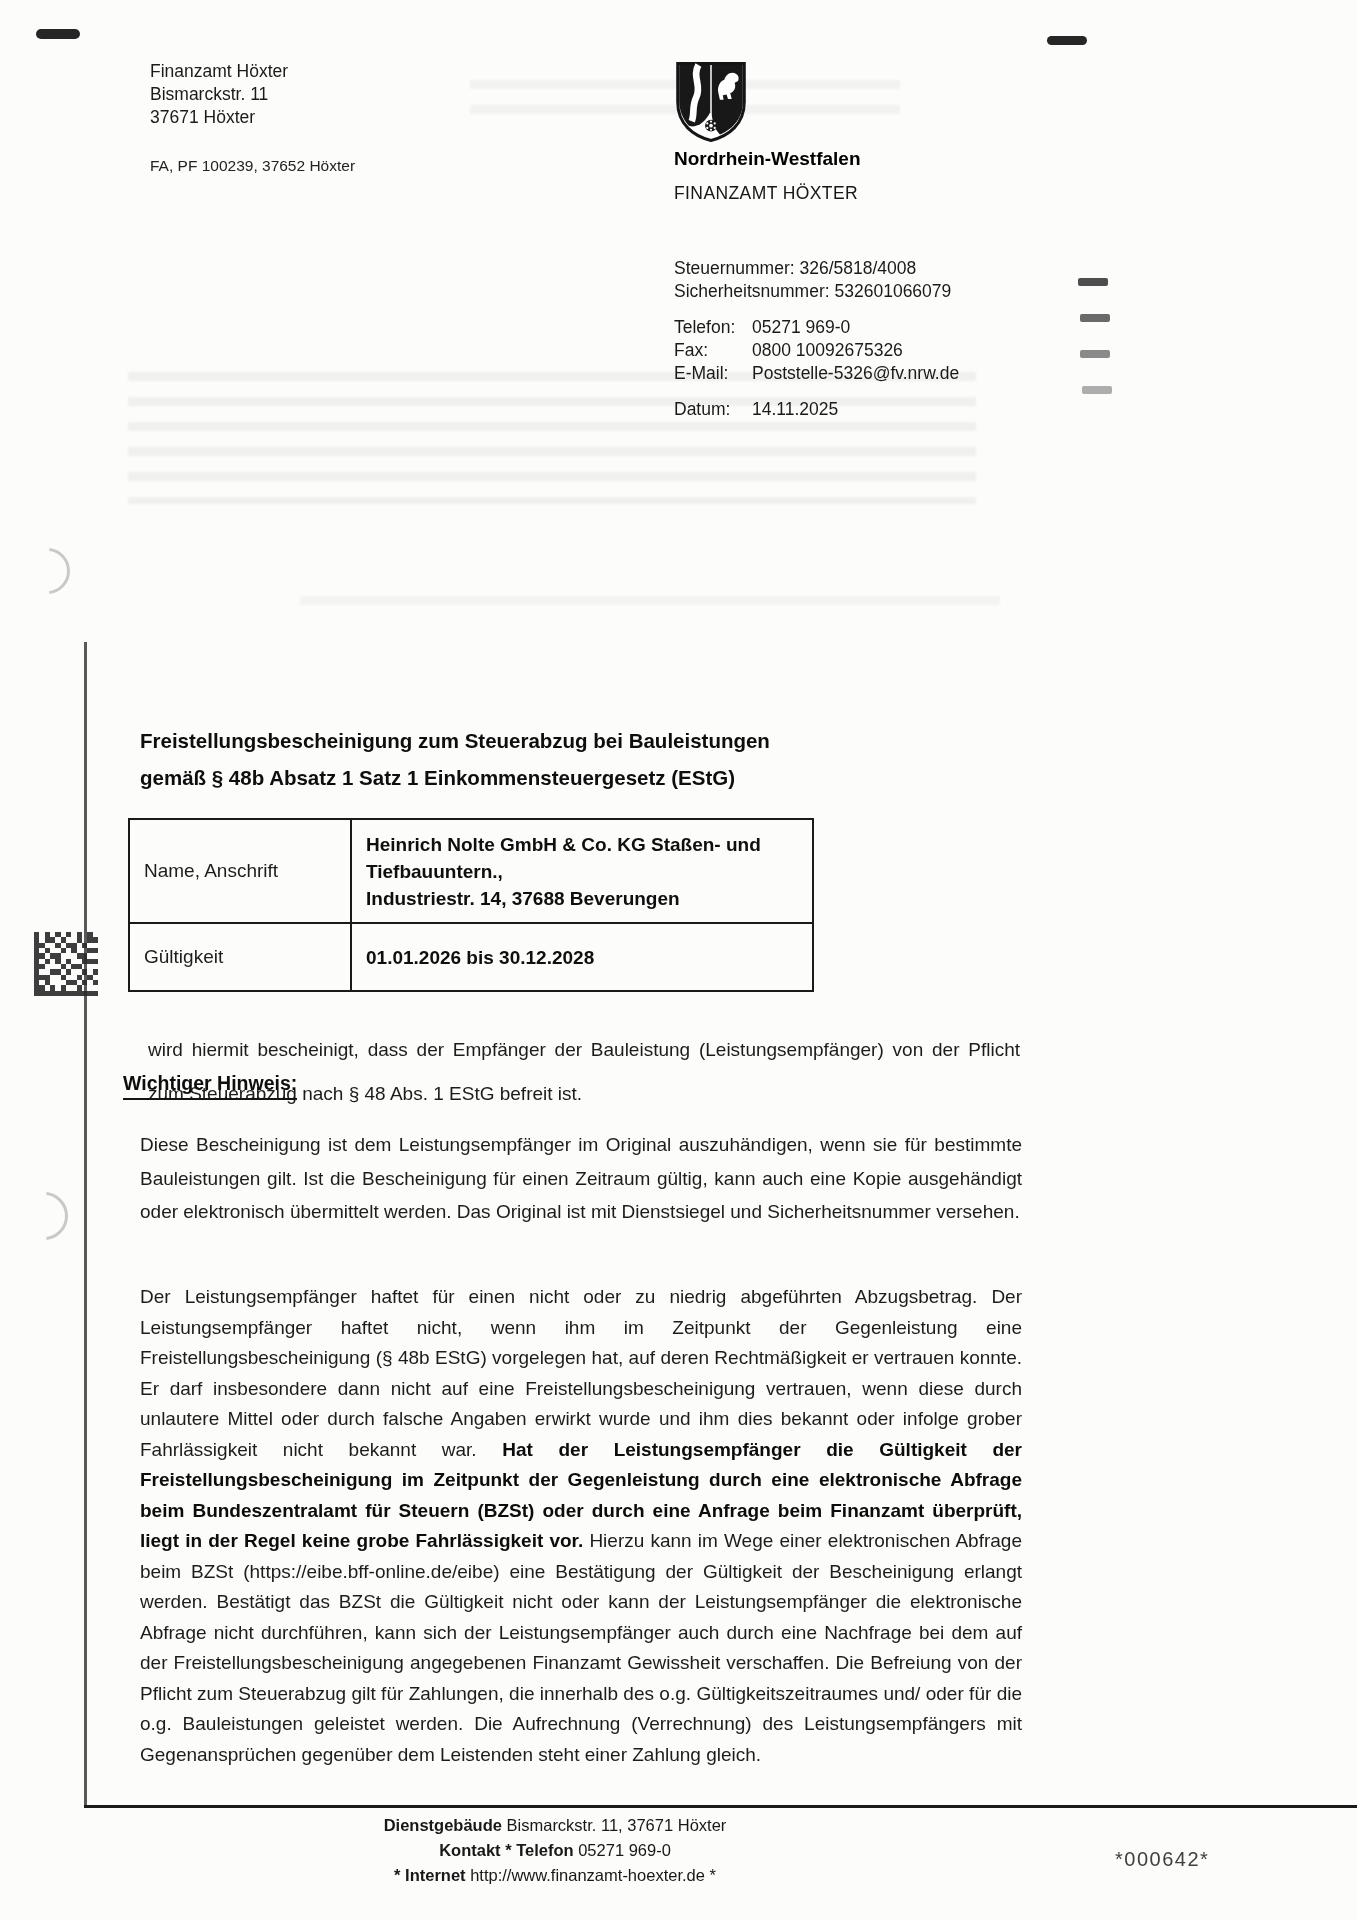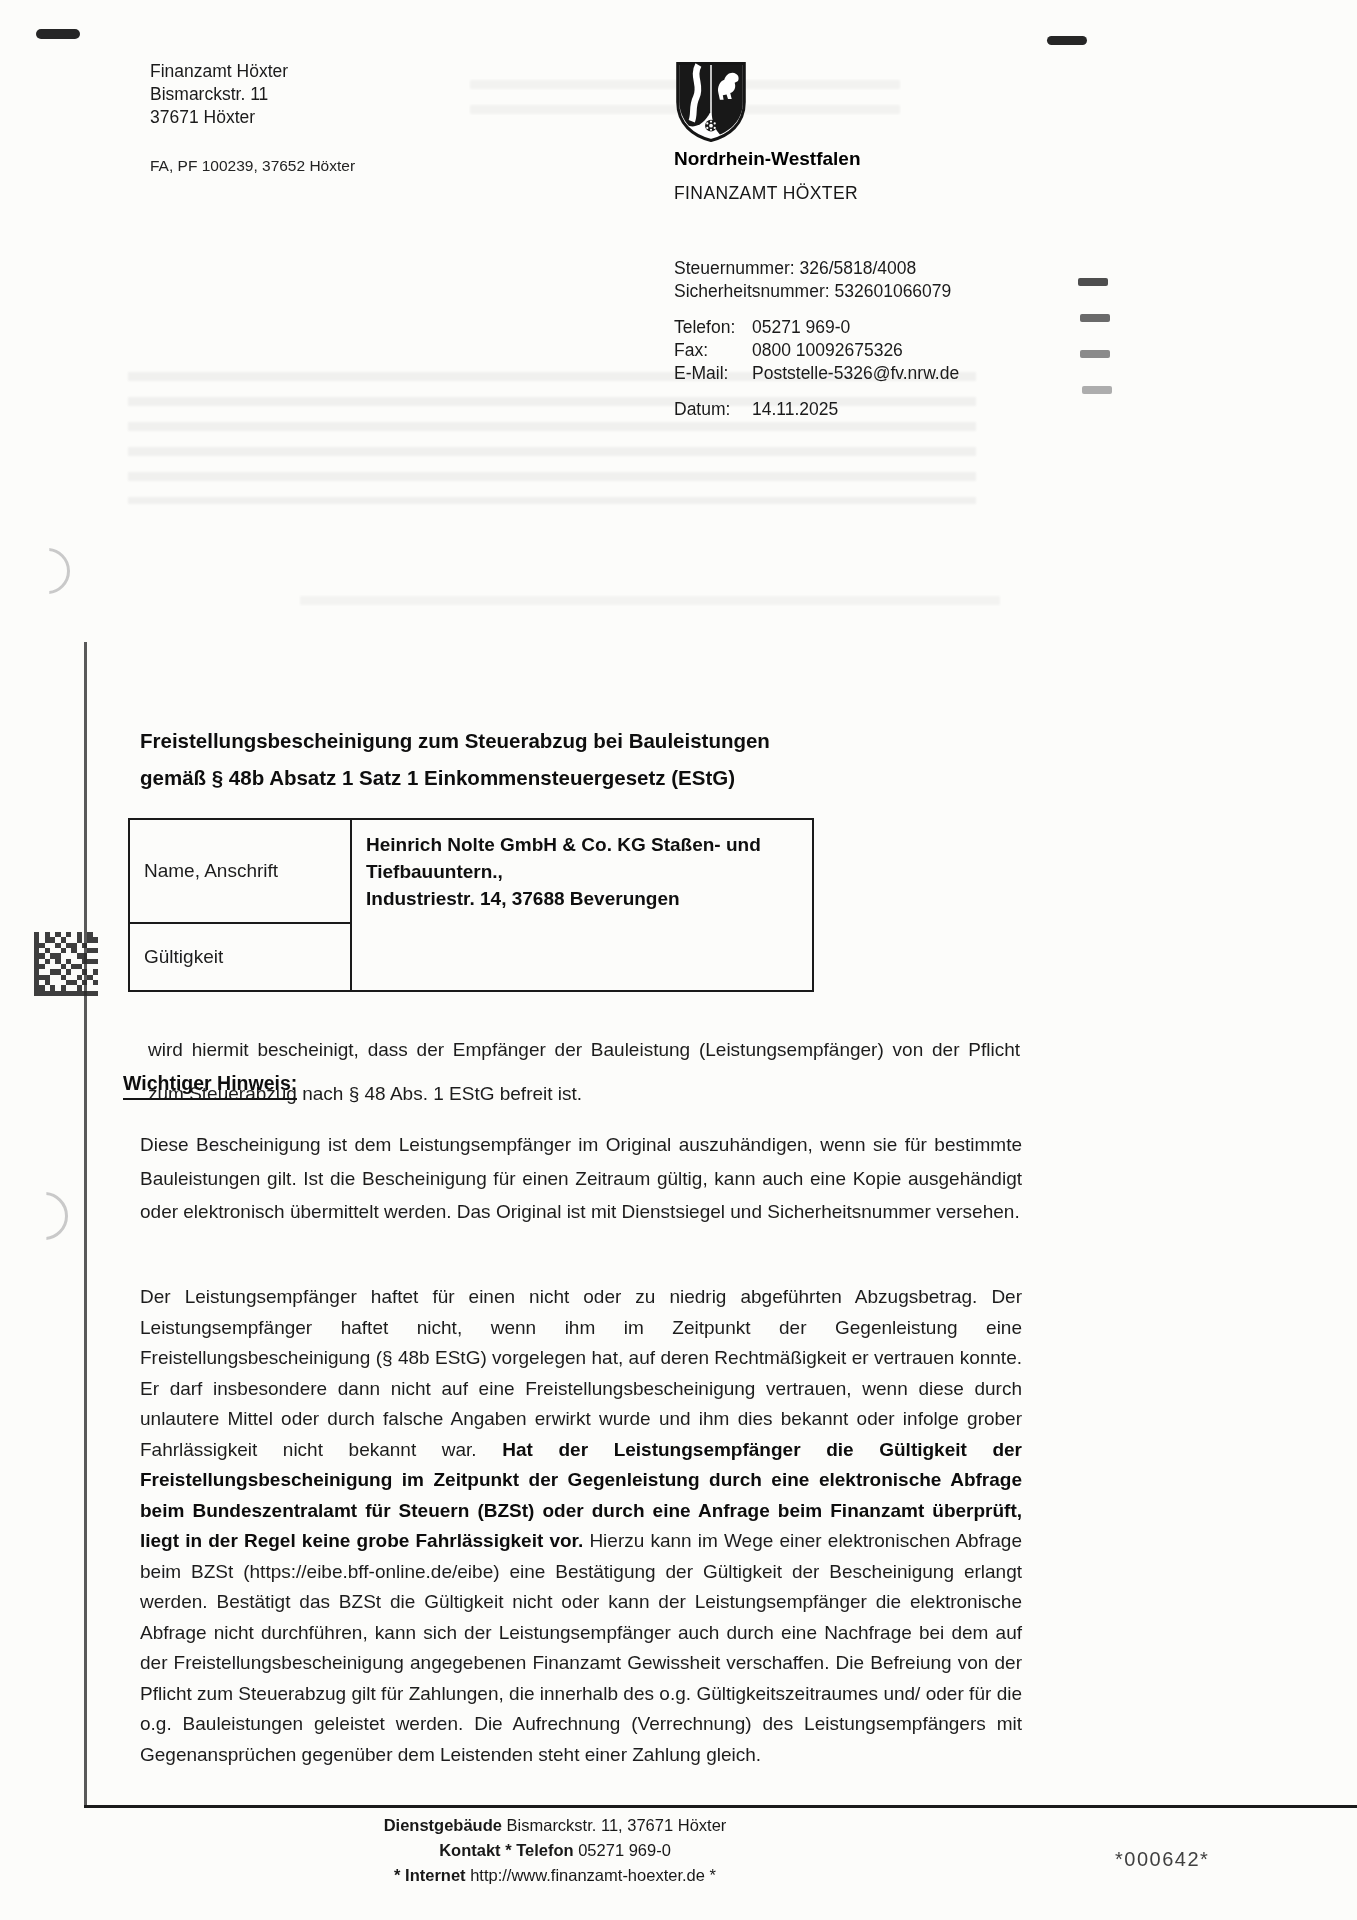--- a/index.html
+++ b/index.html
@@ -109,20 +109,21 @@
     <div>gemäß § 48b Absatz 1 Satz 1 Einkommensteuergesetz (EStG)</div>
   </div>
 
   <div class="abs itable">
     <div class="cell lbl r1">Name, Anschrift</div>
     <div class="cell val r1">
       <div>Heinrich Nolte GmbH &amp; Co. KG Staßen- und Tiefbauuntern.,</div>
       <div>Industriestr. 14, 37688 Beverungen</div>
     </div>
     <div class="cell lbl r2">Gültigkeit</div>
+    <div class="cell val r2">01.01.2026 bis 30.12.2028</div>
   </div>
 
   <div class="abs" style="left:34px;top:930px;width:64px;height:68px;">
     <svg viewBox="0 0 12 12" width="64" height="68" shape-rendering="crispEdges" aria-hidden="true">
       <g fill="#2a2a2a" opacity="0.9">
         <path d="M0,0h1v12h-1z M0,11h12v1h-12z"></path>
         <path d="M2,0h1v1h-1z M4,0h1v1h-1z M6,0h1v1h-1z M8,0h1v1h-1z M10,0h1v1h-1z"></path>
         <path d="M11,1h1v1h-1z M11,3h1v1h-1z M11,5h1v1h-1z M11,7h1v1h-1z M11,9h1v1h-1z"></path>
         <path d="M2,1h1v1h-1z M3,1h1v1h-1z M5,1h1v1h-1z M8,1h1v1h-1z M10,1h1v1h-1z"></path>
         <path d="M1,2h1v1h-1z M4,2h1v1h-1z M6,2h1v1h-1z M7,2h1v1h-1z M9,2h1v1h-1z"></path>

